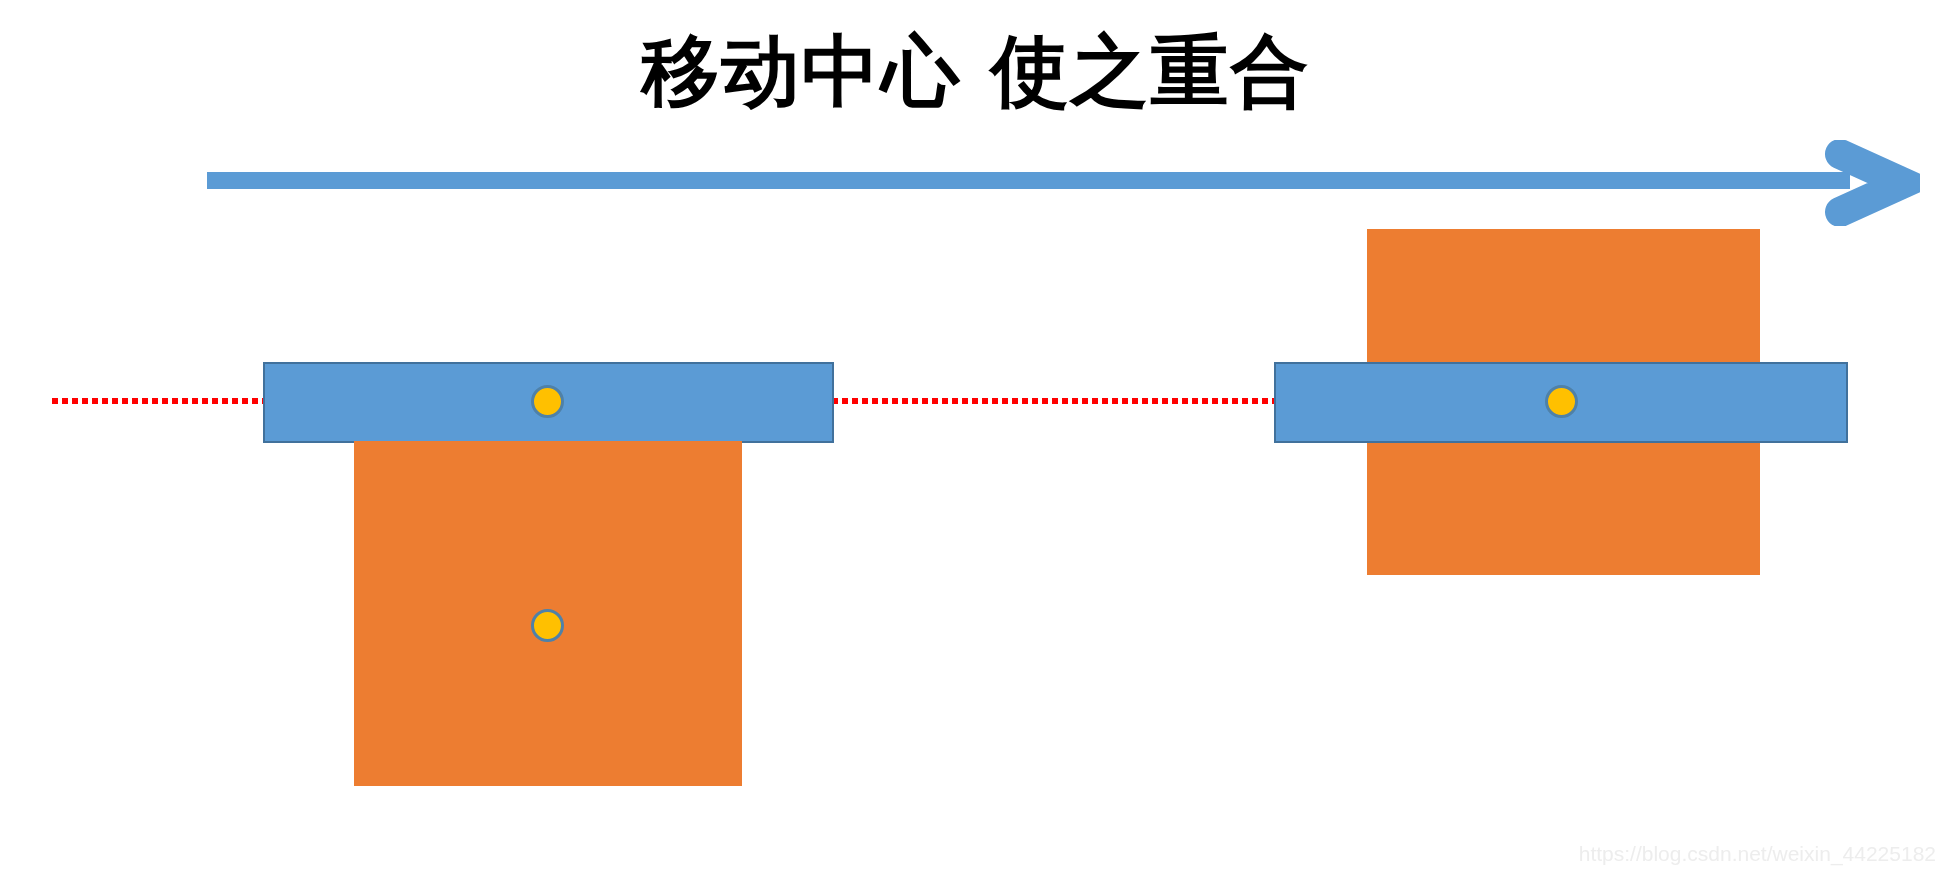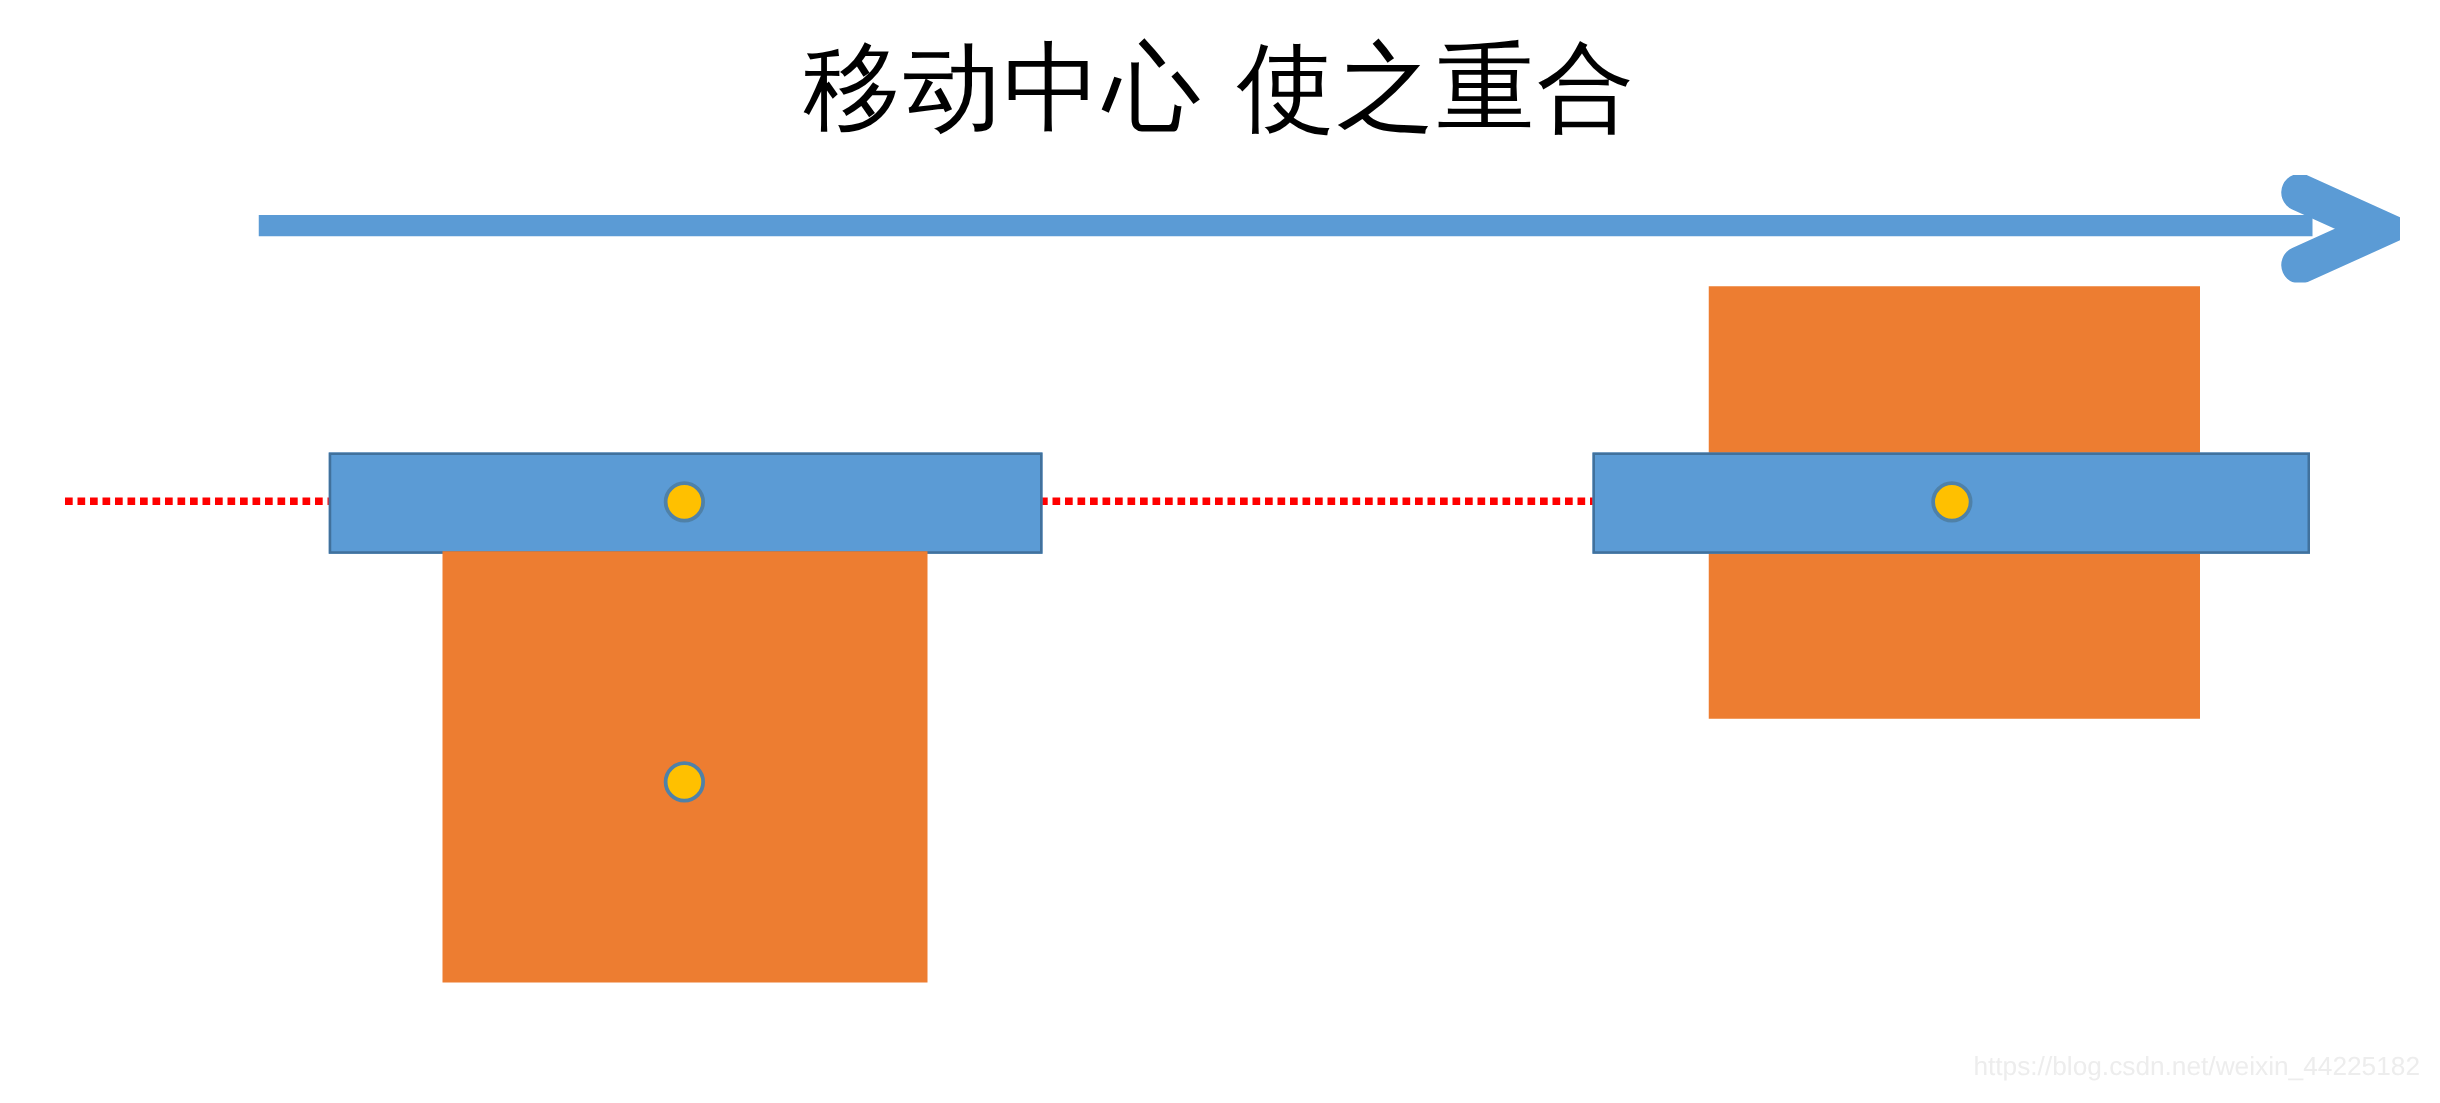--- a/index.html
+++ b/index.html
@@ -24,21 +24,21 @@
     left: 0;
     top: 22px;
     width: 1952px;
     text-align: center;
     font-family: "DejaVu Serif", "Liberation Serif", serif;
     font-size: 78px;
     line-height: 98px;
     color: #000000;
     letter-spacing: 2px;
     white-space: nowrap;
-    font-weight: normal;
+    font-weight: bold;
   }
 
   
   #move-arrow {
     position: absolute;
     left: 200px;
     top: 140px;
     width: 1720px;
     height: 86px;
   }

